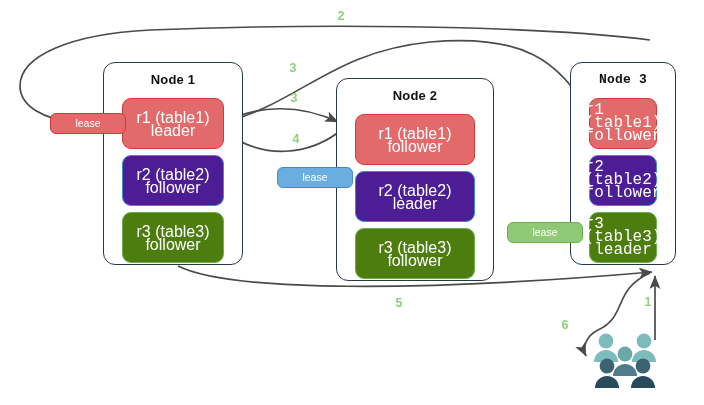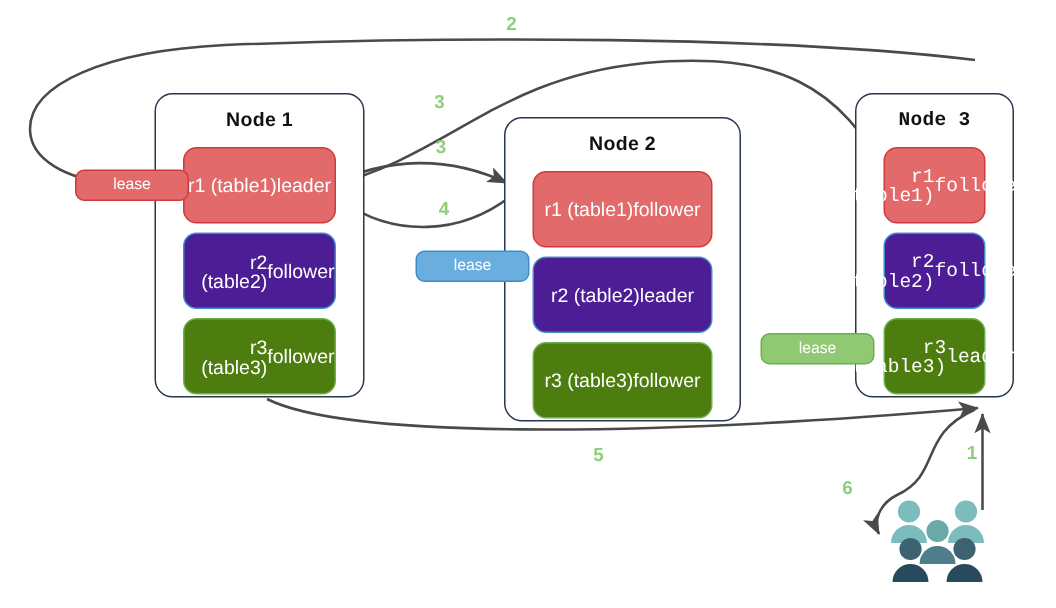--- a/index.html
+++ b/index.html
@@ -8,22 +8,22 @@
   #canvas{position:absolute;inset:0;width:704px;height:405px;}
   svg.layer{position:absolute;left:0;top:0;width:704px;height:405px;overflow:visible;}
   svg.arrows{pointer-events:none;}
 
   
   .node{position:absolute;box-sizing:border-box;
         border:1.6px solid #28374f;border-radius:12px;background:#ffffff;}
   .node-title{position:absolute;left:0;right:0;top:9px;text-align:center;
         font-size:13px;font-weight:bold;color:#111111;letter-spacing:.2px;}
   .replica{position:absolute;left:18px;right:18px;box-sizing:border-box;
-        border-radius:9px;text-align:right;color:#ffffff;font-size:13px;
-        line-height:13px;display:flex;flex-direction:row;align-items:center;
+        border-radius:9px;text-align:left;color:#ffffff;font-size:16px;
+        line-height:13px;display:flex;flex-direction:column;align-items:center;
         justify-content:center;padding:2px 0;}
   .rep-red{background:#e26a6a;border:1.4px solid #cf3b3b;}
   .rep-blue{background:#4c1d95;border:1.4px solid #3e8dcb;}
   .rep-green{background:#4d7c0f;border:1.4px solid #6bb14b;}
 
   
   .lease{position:absolute;box-sizing:border-box;width:76px;height:21px;
         border-radius:6px;color:#ffffff;font-size:10.5px;line-height:19px;
         text-align:center;}
   .lease-red{background:#e26a6a;border:1.4px solid #cf3b3b;}

